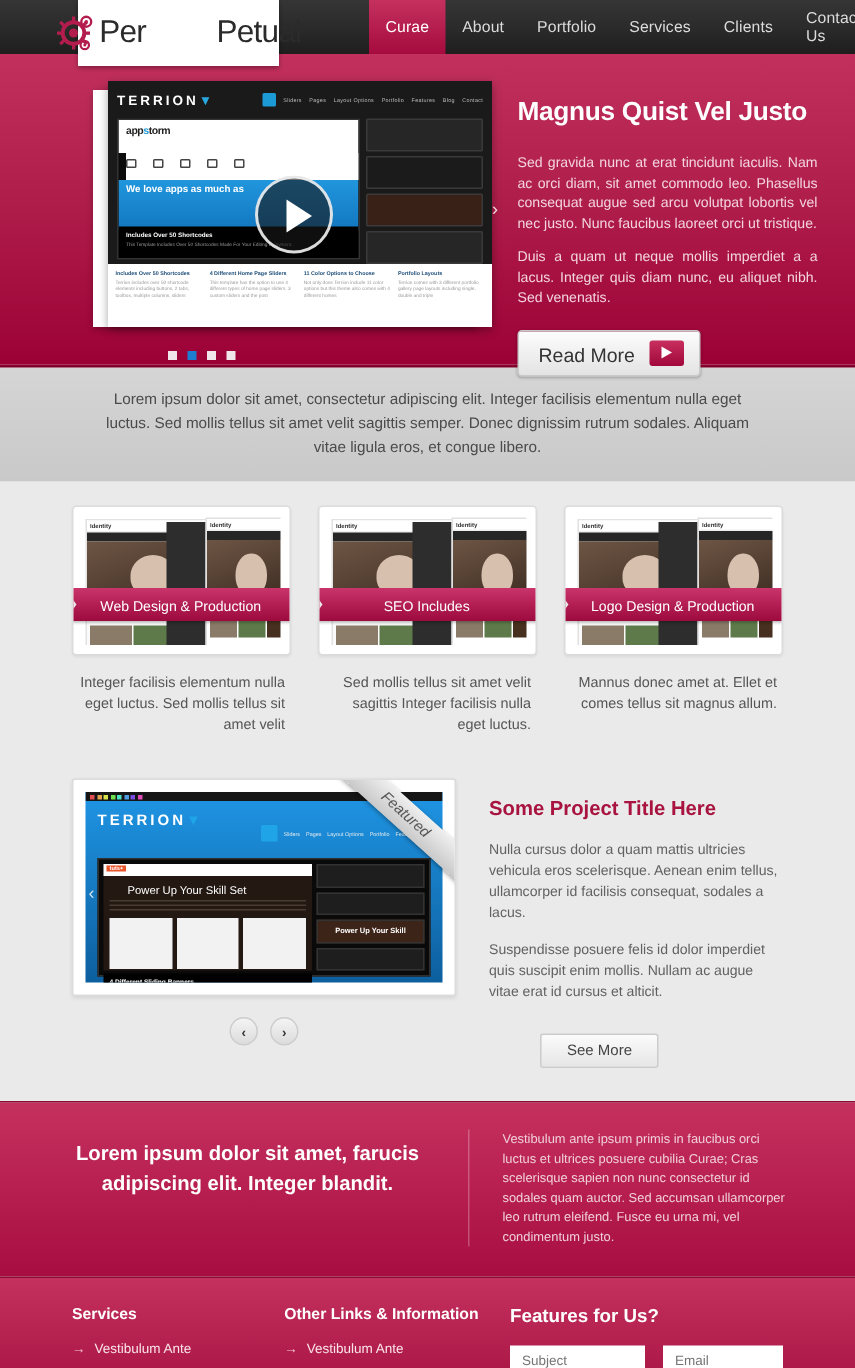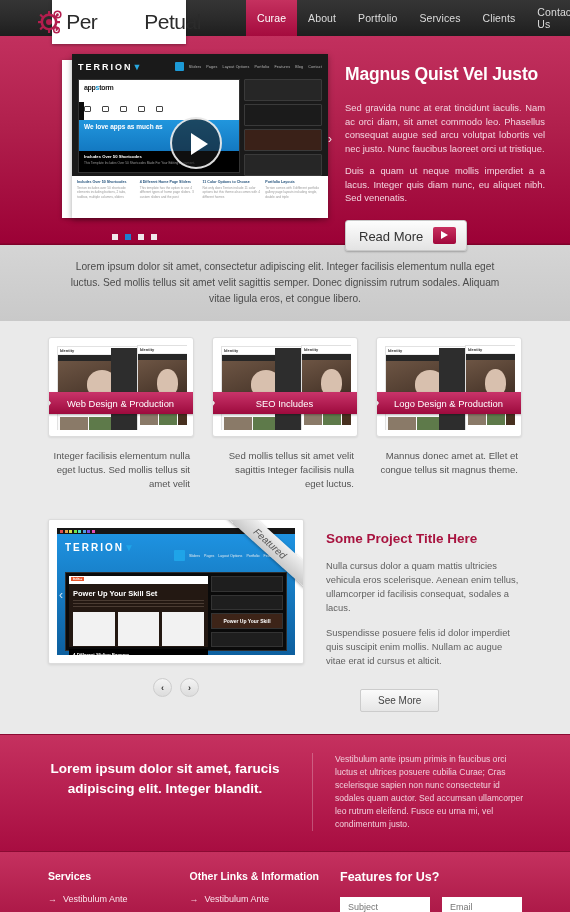--- a/index.html
+++ b/index.html
@@ -188,21 +188,21 @@
   .ps-top u { width:3px;height:3px;display:block;text-decoration:none;}
   .ps-logo { color:#fff; font-size:10px; font-weight:bold; letter-spacing:2px; padding:8px 0 0 8px;}
   .ps-logo i { color:#1fa4e8; font-style:normal; }
   .ps-nav { position:absolute; right:6px; top:22px; display:flex; gap:4px; align-items:center;}
   .ps-nav s { color:#dfe9ef; font-size:3.6px; text-decoration:none;}
   .ps-home { width:11px;height:11px;background:#1fa4e8;border-radius:1px;}
   .ps-body { position:absolute; left:8px; right:8px; top:44px; bottom:4px; background:#0a0a0a; border:1px solid #2e2e2e; display:flex; gap:3px; padding:3px;}
   .ps-main { flex:1; background:#231812; position:relative; }
   .ps-hd { background:#fff; height:8px; position:relative;}
   .ps-hd b{position:absolute;left:2px;top:1px;background:#e8552a;color:#fff;font-size:3.8px;padding:0 2px;}
-  .ps-title { color:#fff; font-size:7.5px; font-weight:bold; padding:5px 4px 2px; }
+  .ps-title { color:#fff; font-size:7.5px; font-weight:normal; padding:5px 16px 2px; }
   .ps-lines i{display:block;height:1.4px;background:#4a3c33;margin:0 4px 1.6px;}
   .ps-cards{display:flex;gap:3px;padding:3px 4px;}
   .ps-cards u{flex:1;height:34px;background:#f2f2f2;display:block;text-decoration:none;}
   .ps-foot{background:#000;padding:3px 4px;}
   .ps-foot b{color:#fff;font-size:4.4px;display:block;}
   .ps-side{width:72px;display:flex;flex-direction:column;gap:3px;}
   .ps-side div{flex:1;background:#1e1e1e;border:1px solid #333;}
   .ps-side div:nth-child(3){background:#3d2418;}
   .featured-ribbon {
     position:absolute; right:-4px; top:-4px; width:96px; height:96px; overflow:hidden; z-index:9;
@@ -522,21 +522,21 @@
                 </div>
               <div class="mini-grid">
                   <u></u>
                   <u></u>
                   <u></u>
                 </div>
             </div>
           </div>
           <div class="ribbon">Logo Design &amp; Production</div>
         </div>
-        <div class="svc-desc">Mannus donec amet at. Ellet et congue tellus sit magnus theme.</div>
+        <div class="svc-desc">Mannus donec amet at. Ellet et comes tellus sit magnus allum.</div>
       </div>
 
     </div>
   </div>
 
   <div class="project-wrap">
     <div class="proj-left">
       <div class="proj-card">
         <div class="proj-shot">
           <div class="ps-top">

